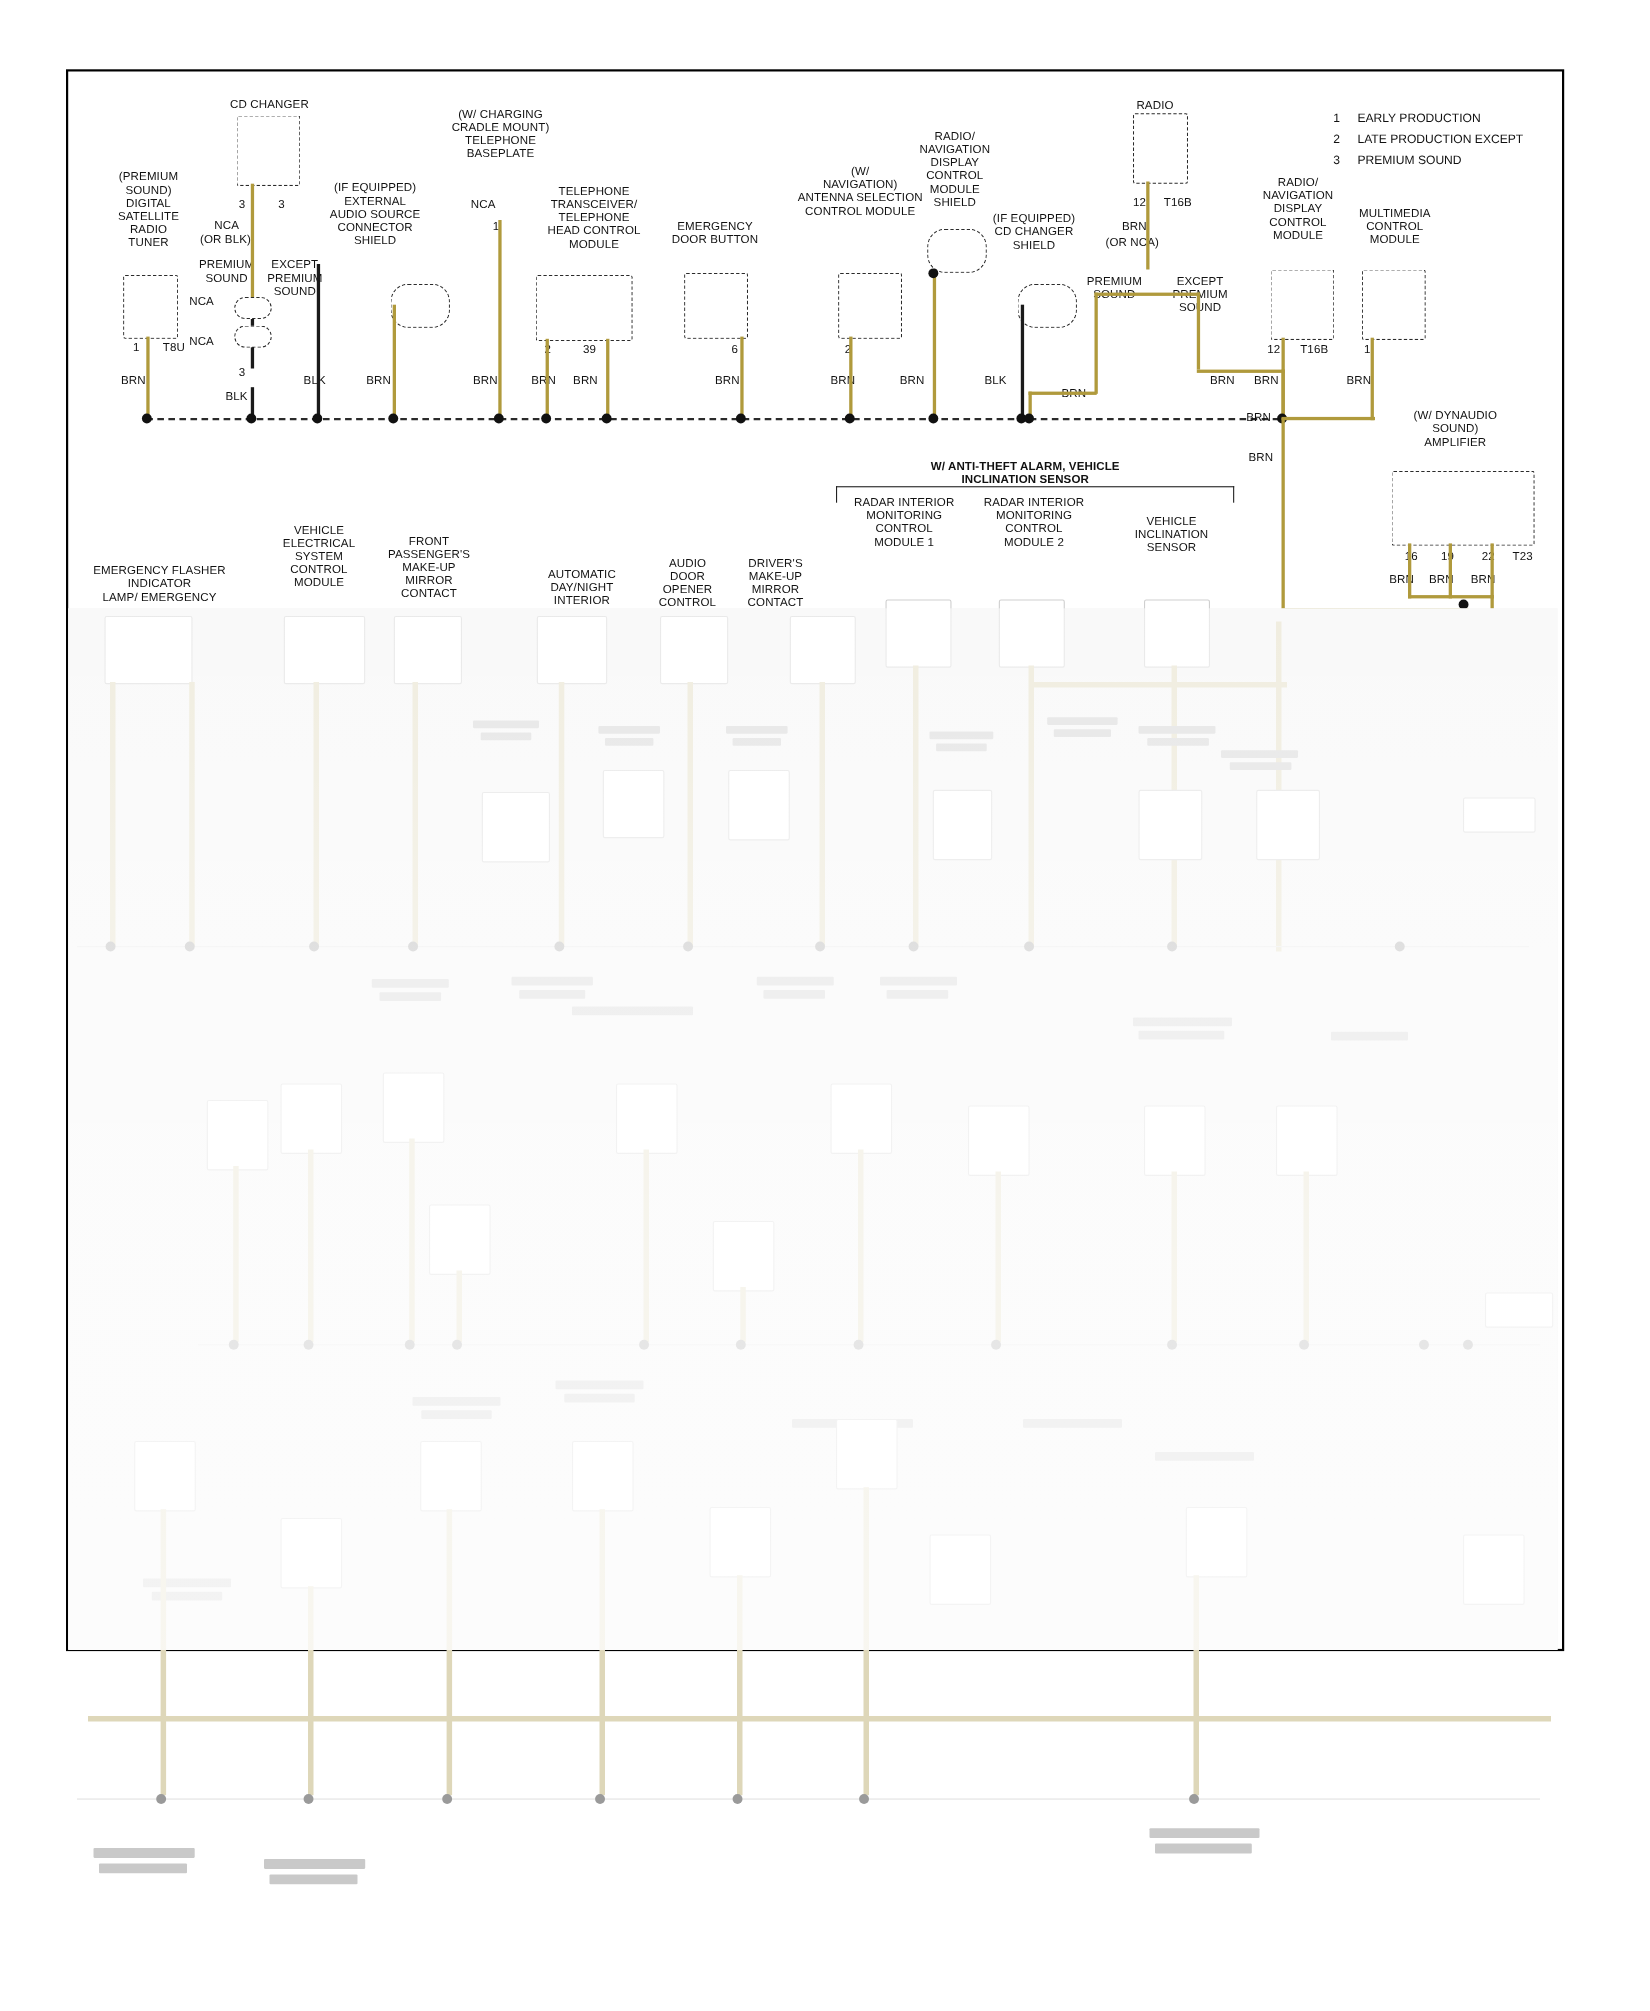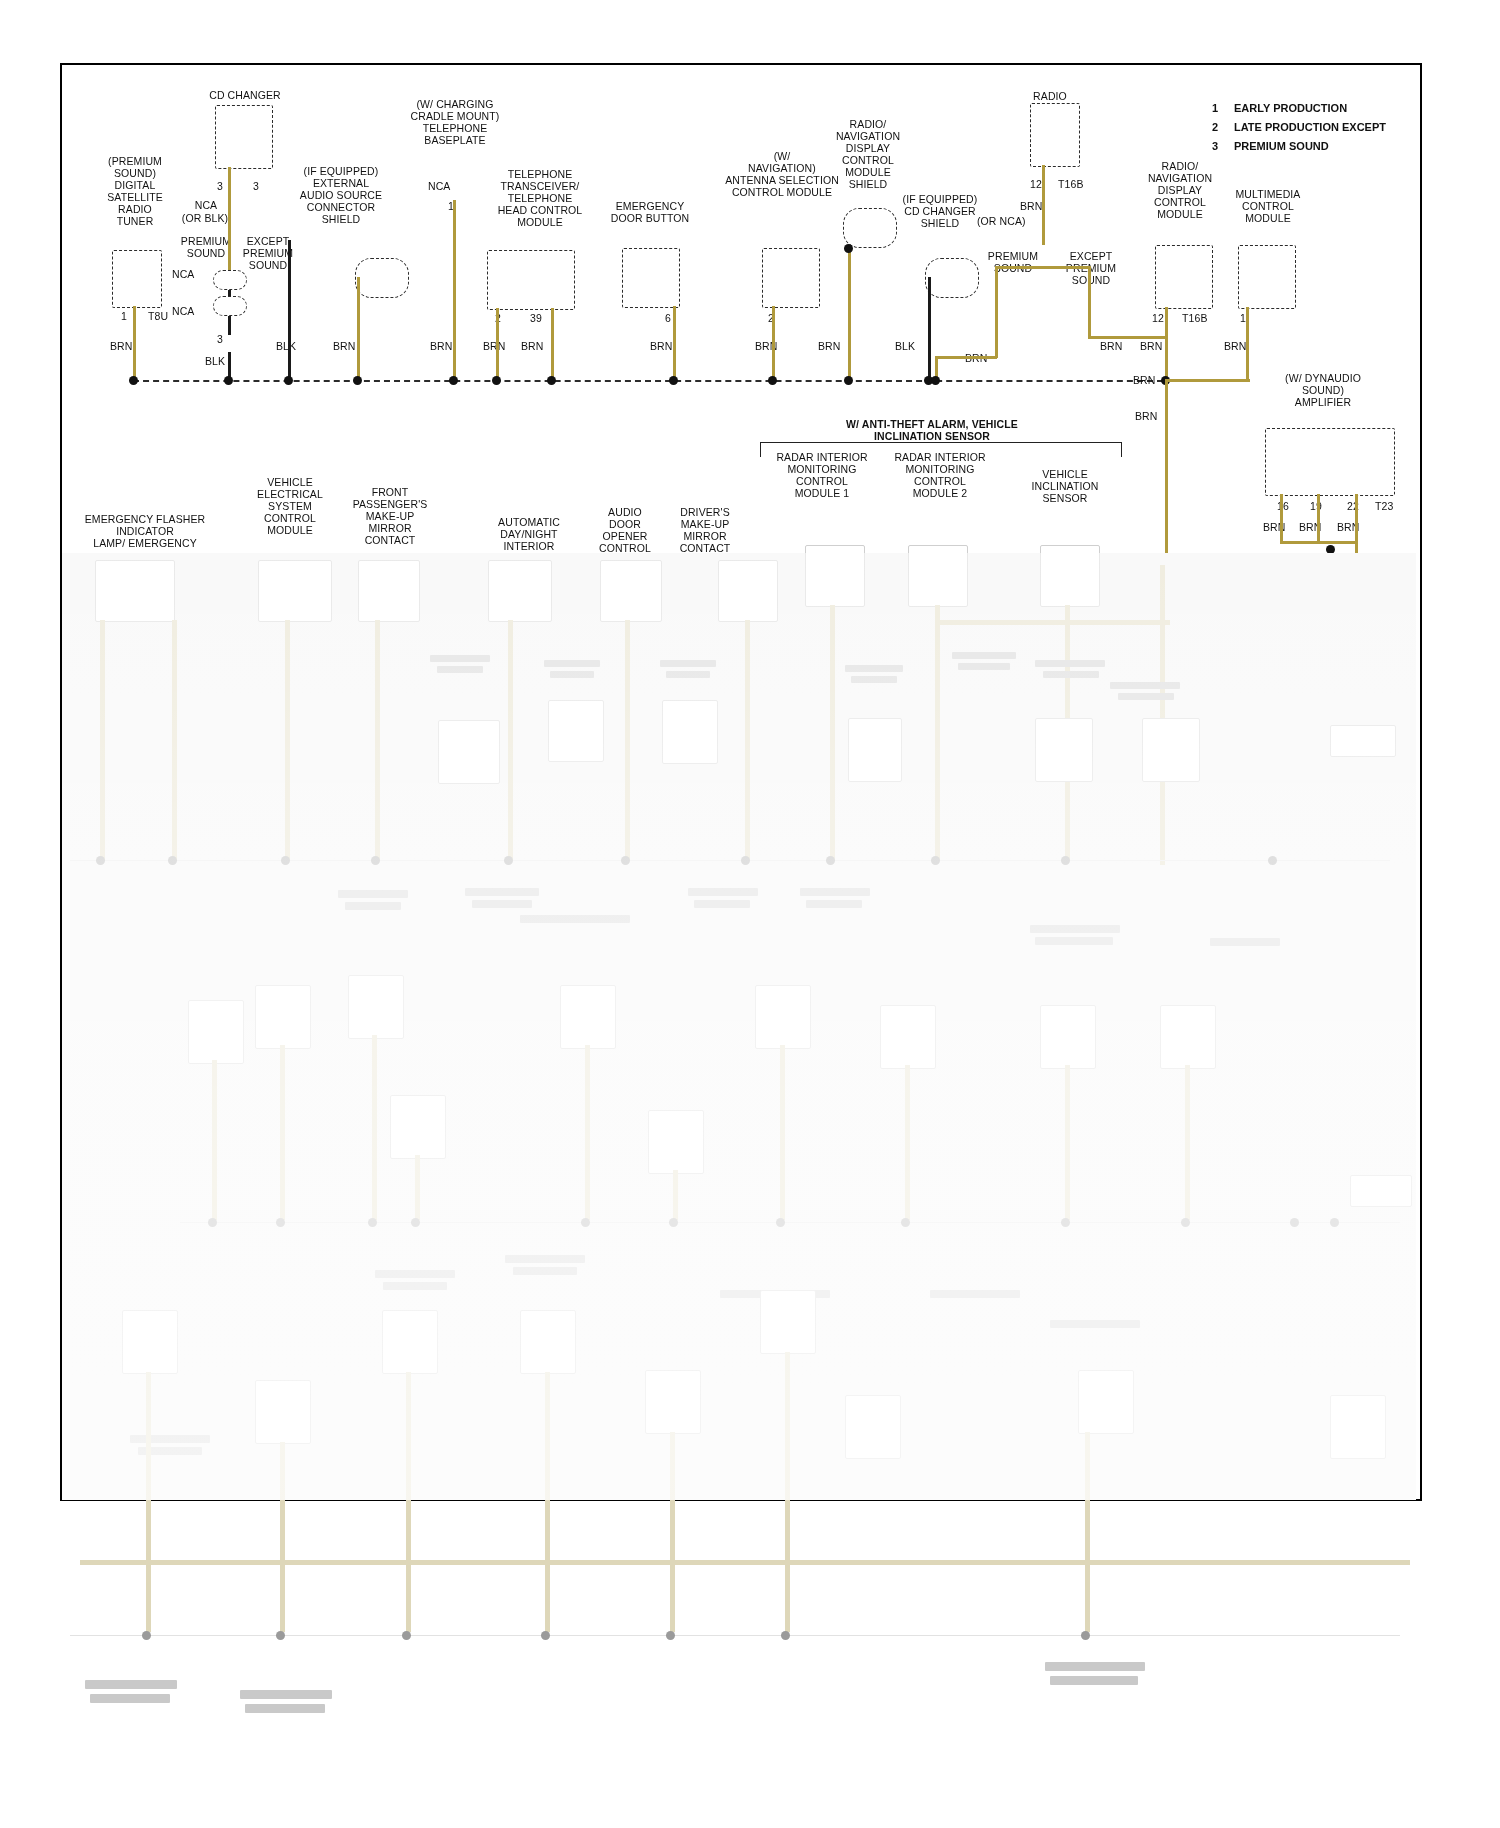--- a/index.html
+++ b/index.html
@@ -19,21 +19,21 @@
 
   
   .w{position:absolute;background:#b09a3c;}
   .wv{width:3px;}
   .wh{height:3px;}
   .blk{background:#1a1a1a;}
   .dashline{position:absolute;height:0;border-top:2px dashed #2b2b2b;}
 
   .dot{position:absolute;width:9px;height:9px;border-radius:50%;background:#111;}
 
-  .legend{position:absolute;font-size:11px;line-height:19px;color:#111;font-weight:bold;}
+  .legend{position:absolute;font-size:11px;line-height:19px;color:#111;}
   .legend .num{display:inline-block;width:22px;}
 
   .brace{position:absolute;}
 
   
   .fb{position:absolute;background:#ffffff;border:1.4px solid #cfcfcf;border-radius:2px;}
   .fw{position:absolute;background:#ded7b9;}
   .fwv{width:5px;}
   .fwh{height:5px;}
   .ftxt{position:absolute;background:#c9c9c9;border-radius:1px;}
@@ -166,21 +166,21 @@
   <div class="conn" style="left:925px;top:258px;width:52px;height:38px;border-radius:16px;"></div>
   <div class="lbl left" style="left:895px;top:340px;">BLK</div>
   <div class="w wv blk" style="left:928px;top:277px;height:105px;"></div>
   <div class="dot" style="left:924px;top:376px;"></div>
 
   <div class="lbl" style="left:1010px;top:90px;width:80px;">RADIO</div>
   <div class="conn" style="left:1030px;top:103px;width:48px;height:62px;"></div>
   <div class="lbl left" style="left:1030px;top:178px;">12</div>
   <div class="lbl left" style="left:1058px;top:178px;">T16B</div>
   <div class="lbl left" style="left:1020px;top:200px;">BRN</div>
-  <div class="lbl left" style="left:977px;top:215px;">(OR NCA)</div>
+  <div class="lbl left" style="left:1005px;top:215px;">(OR NCA)</div>
   <div class="w wv" style="left:1042px;top:165px;height:80px;"></div>
 
   <div class="lbl" style="left:975px;top:250px;width:76px;">PREMIUM
 SOUND</div>
   <div class="lbl" style="left:1053px;top:250px;width:76px;">EXCEPT
 PREMIUM
 SOUND</div>
   <div class="w wh" style="left:995px;top:266px;width:96px;"></div>
   <div class="w wv" style="left:995px;top:266px;height:92px;"></div>
   <div class="w wv" style="left:1088px;top:266px;height:70px;"></div>

